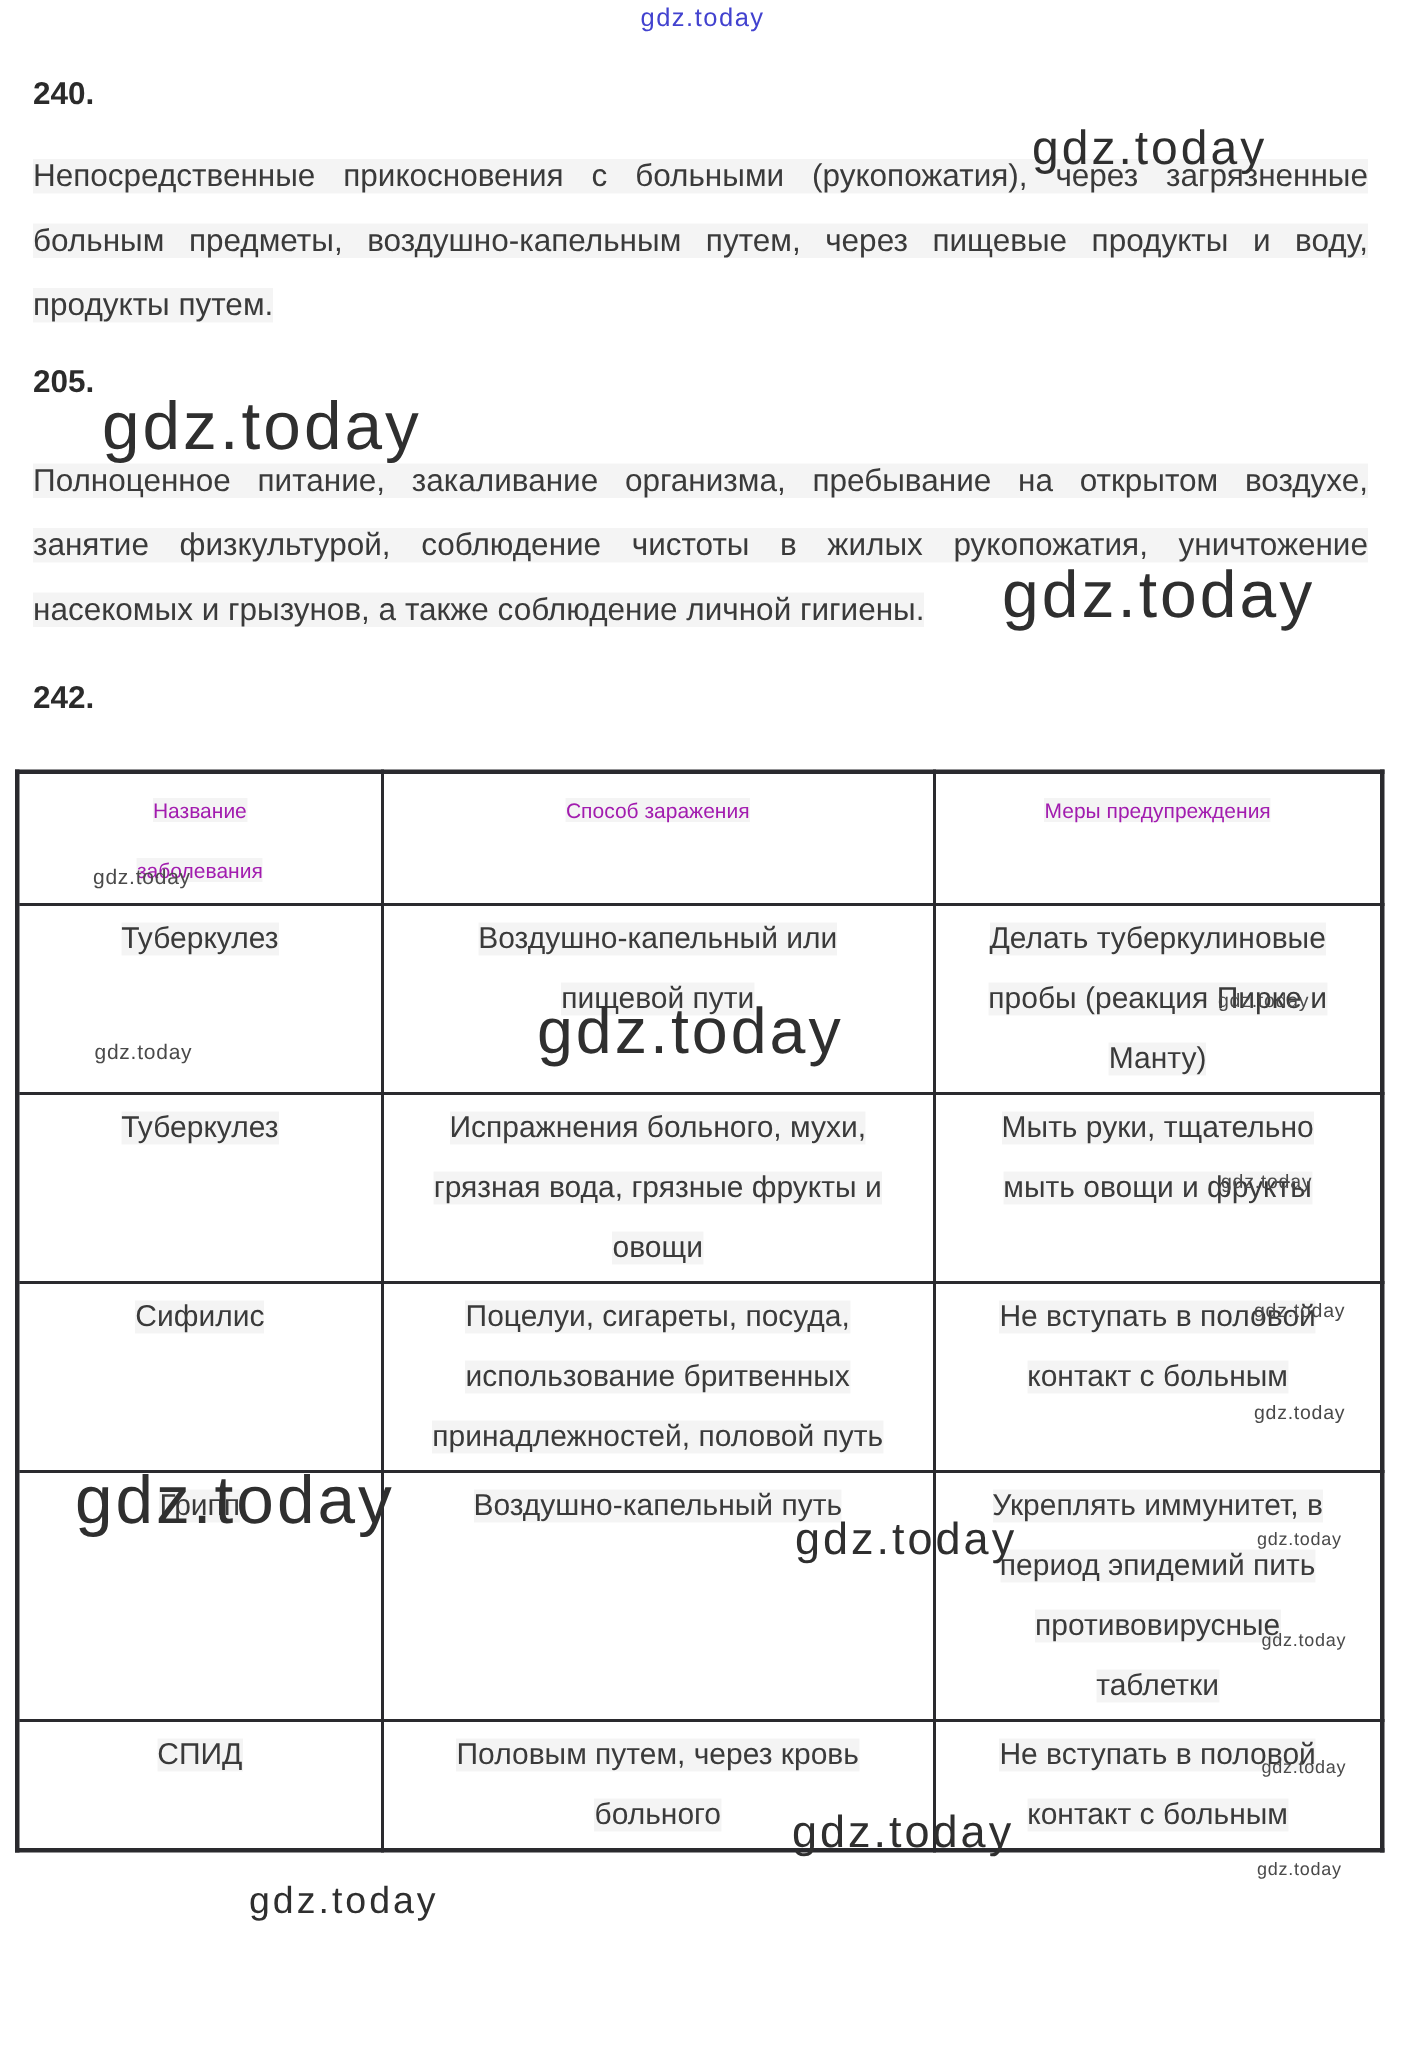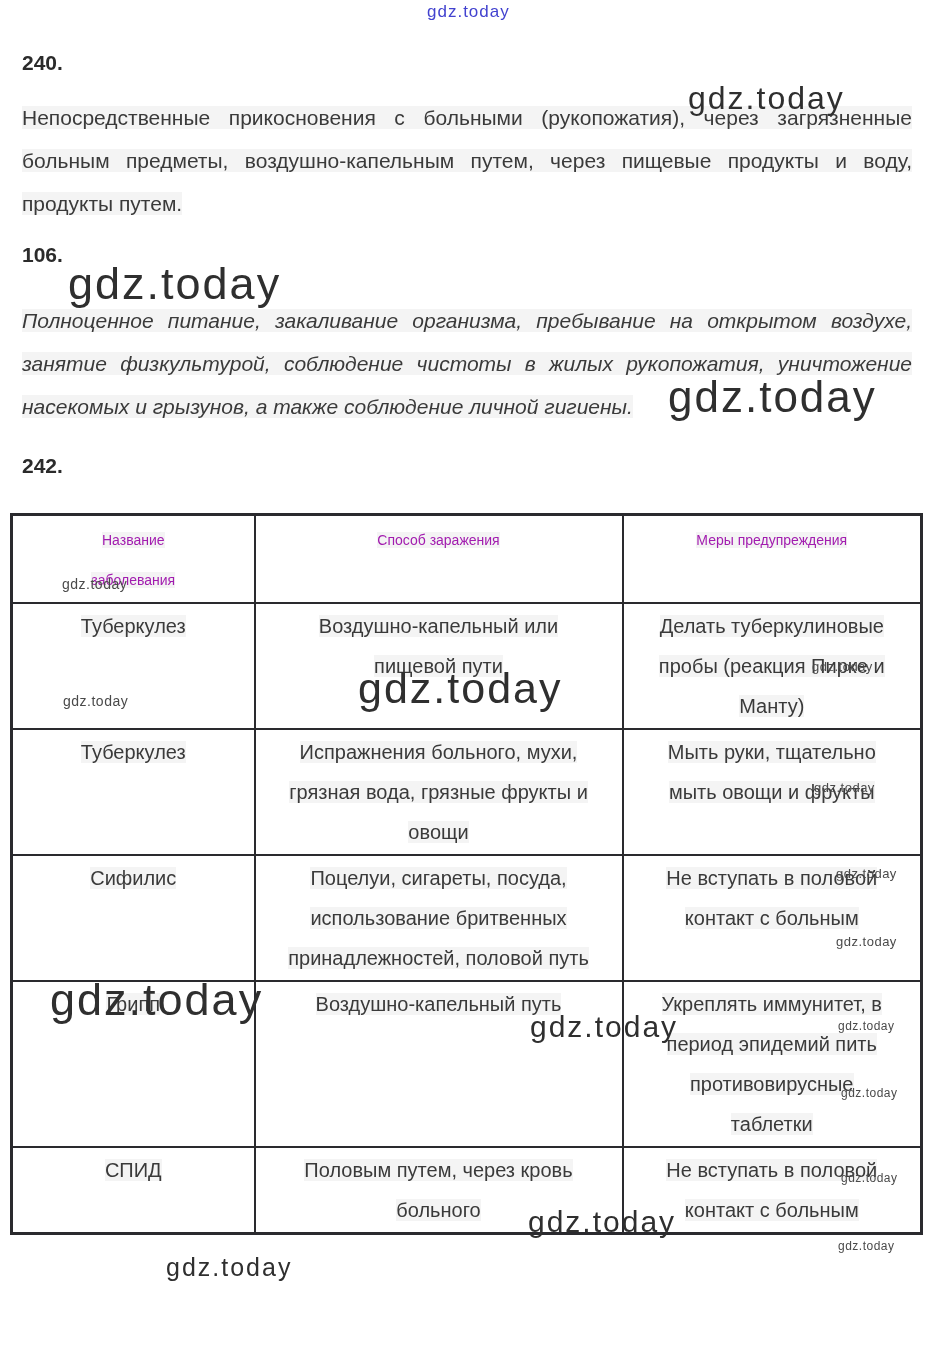--- a/index.html
+++ b/index.html
@@ -14,21 +14,21 @@
 
   
   .qnum{
     position:absolute;left:22px;margin:0;
     font-size:21px;font-weight:bold;color:var(--heading);line-height:22px;text-align:right;
   }
   #h240{top:52px;} #h241{top:244px;} #h242{top:455px;}
 
   
   .para{position:absolute;left:22px;width:890px;}
-  #para240{top:96px;} #para241{top:299px;font-style:italic;}
+  #para240{top:96px;} #para241{top:299px;}
   .pline{
     font-size:21px;line-height:43px;white-space:nowrap;
     text-align:justify;text-align-last:justify;
   }
   .pline.last{text-align-last:left;}
   .hl{background:var(--band);}
 
   
   table.diseases{
     position:absolute;left:10px;top:513px;width:910px;
@@ -60,21 +60,21 @@
 
 <div class="page">
 
   <h2 class="qnum" id="h240">240.</h2>
   <div class="para" id="para240">
       <div class="pline"><span class="hl">Непосредственные прикосновения с больными (рукопожатия), через загрязненные</span></div>
       <div class="pline"><span class="hl">больным предметы, воздушно-капельным путем, через пищевые продукты и воду,</span></div>
       <div class="pline last"><span class="hl">продукты путем.</span></div>
     </div>
 
-  <h2 class="qnum" id="h241">106.</h2>
+  <h2 class="qnum" id="h241">205.</h2>
   <div class="para" id="para241">
       <div class="pline"><span class="hl">Полноценное питание, закаливание организма, пребывание на открытом воздухе,</span></div>
       <div class="pline"><span class="hl">занятие физкультурой, соблюдение чистоты в жилых рукопожатия, уничтожение</span></div>
       <div class="pline last"><span class="hl">насекомых и грызунов, а также соблюдение личной гигиены.</span></div>
     </div>
 
   <h2 class="qnum" id="h242">242.</h2>
 
   <table class="diseases">
     <colgroup>

